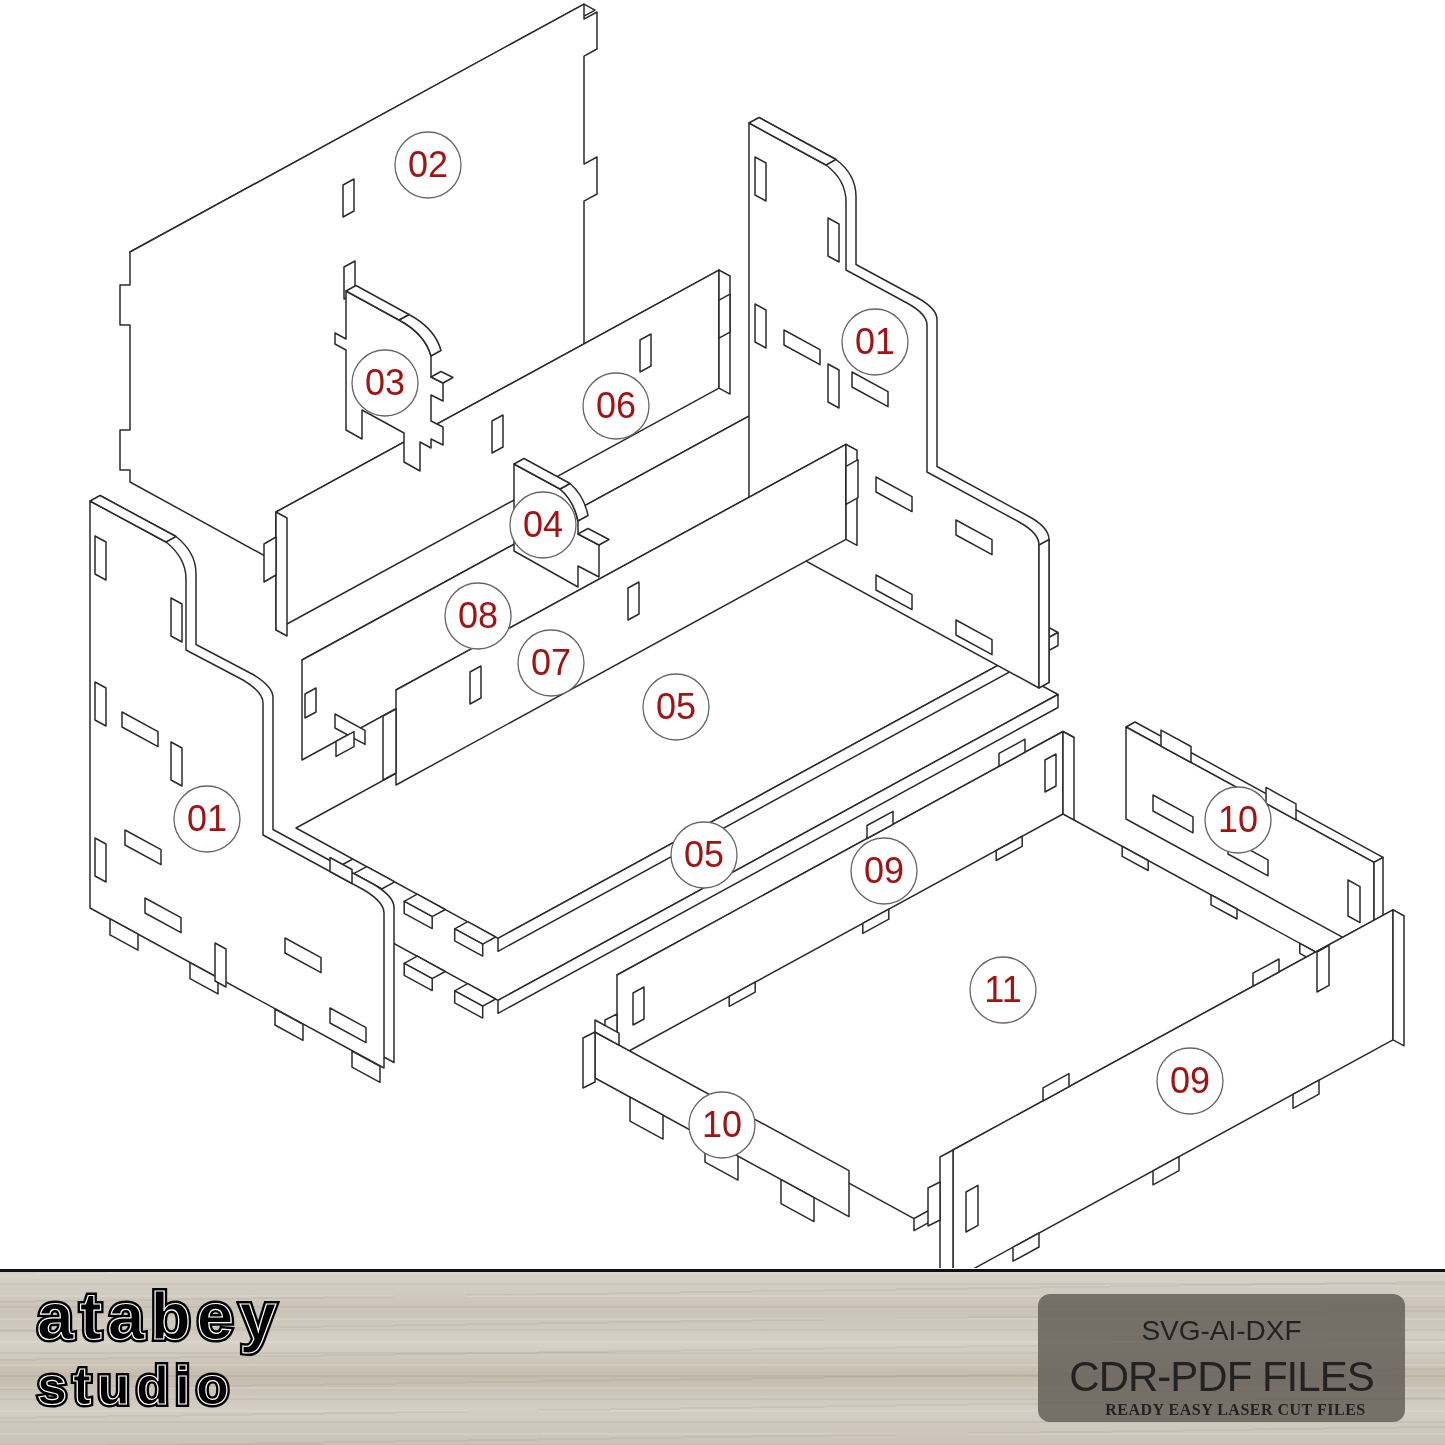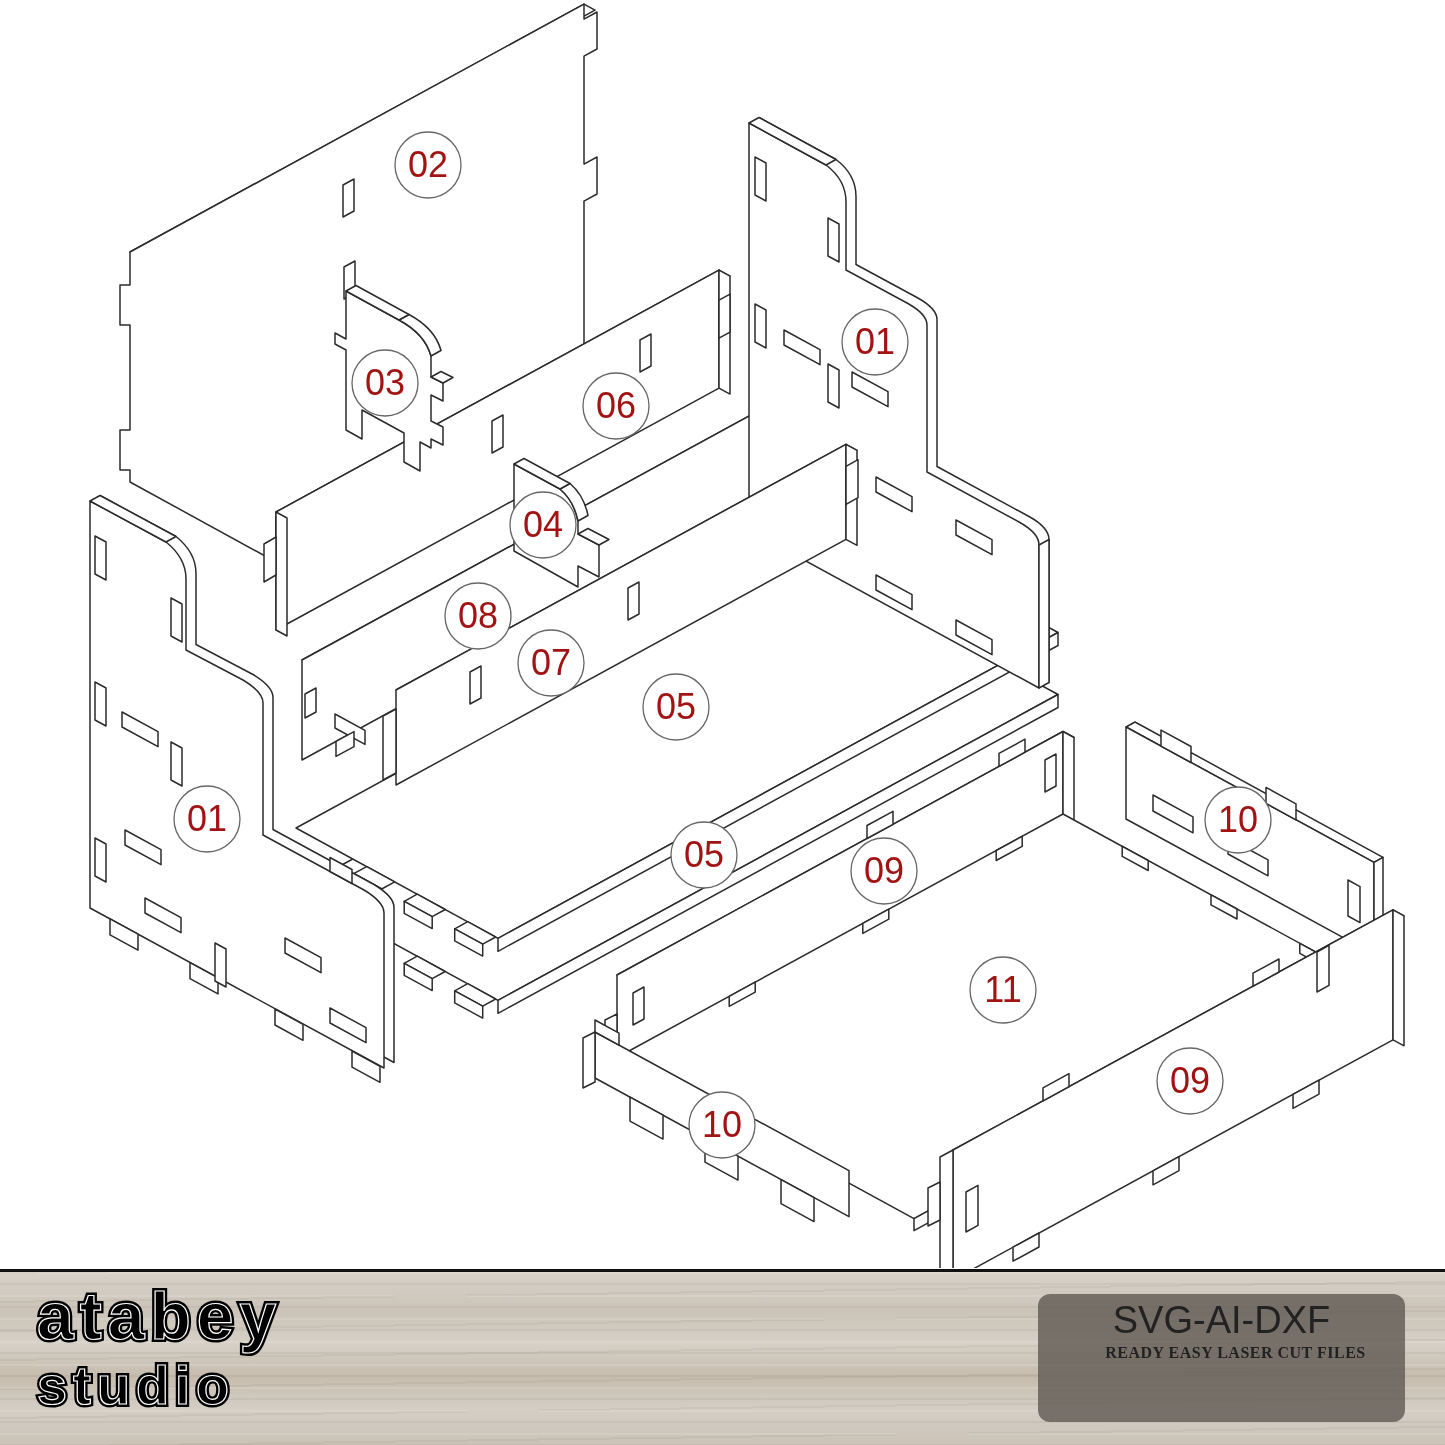--- a/index.html
+++ b/index.html
@@ -9,21 +9,21 @@
 repeating-linear-gradient(180deg, rgba(255,255,255,.13) 0 2px, rgba(0,0,0,0) 2px 11px, rgba(110,90,72,.08) 11px 13px, rgba(0,0,0,0) 13px 23px),
 repeating-linear-gradient(179.2deg, rgba(100,82,66,.07) 0 2px, rgba(0,0,0,0) 2px 29px),
 linear-gradient(180deg,#d8d2c9 0%,#cbc3b8 22%,#d6d0c6 40%,#c6bcae 58%,#d4cec5 76%,#c9c0b4 100%);}
 .logo{position:absolute;left:37px;font-family:"Liberation Sans",sans-serif;font-weight:bold;
 color:#000;letter-spacing:6px;-webkit-text-stroke:6px #000;}
 .logo .inner{position:absolute;left:0;top:0;-webkit-text-stroke:1.2px #fff;color:#000;}
 #l1{top:6px;font-size:66px;}
 #l2{top:82px;font-size:54px;}
 #box{position:absolute;left:1038px;top:22px;width:367px;height:128px;border-radius:12px;
 background:rgba(98,92,86,0.82);text-align:center;color:#222;}
-#box .a{font-family:"Liberation Sans",sans-serif;font-size:38px;line-height:45px;margin-top:4px;}
+#box .a{font-family:"Liberation Sans",sans-serif;font-size:28px;line-height:45px;margin-top:14px;}
 #box .b{font-family:"Liberation Sans",sans-serif;font-size:42px;line-height:47px;letter-spacing:-1px;}
 #box .c{font-family:"Liberation Serif",serif;font-weight:bold;font-size:16px;line-height:20px;letter-spacing:0.5px;padding-left:28px;}
 </style></head><body>
 
 <div id="art"><svg width="1445" height="1268" viewBox="0 0 1445 1268">
 <g stroke="#2b2b2b" stroke-width="1.5" stroke-linejoin="round" fill="none">
 
 <polygon points="130.0,252.0 584.0,4.1 595.0,10.1 141.0,258.0" fill="#fff"></polygon>
 
 <path d="M130.0,252.0L584.0,4.1L584.0,19.1L597.0,12.0L597.0,49.0L584.0,56.1L584.0,164.1L597.0,157.0L597.0,194.0L584.0,201.1L584.0,347.1L276.0,518.0L276.0,562.0L130.0,482.0L130.0,470.0L120.0,470.0L120.0,430.0L130.0,430.0L130.0,325.0L120.0,325.0L120.0,285.0L130.0,285.0Z" fill="#fff"></path>
@@ -208,14 +208,15 @@
 
 <div id="rule"></div>
 
 <div id="footer">
 
 <div class="logo" id="l1">atabey<span class="inner">atabey</span></div>
 <div class="logo" id="l2">studio<span class="inner">studio</span></div>
 
 <div id="box">
       <div class="a">SVG-AI-DXF</div>
+      <div class="b">CDR-PDF FILES</div>
       <div class="c">READY EASY LASER CUT FILES</div>
     </div>
 </div>
 </body></html>

